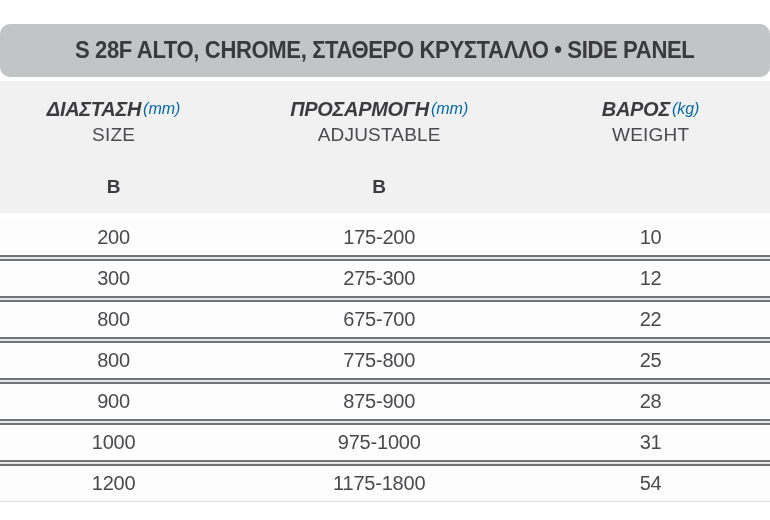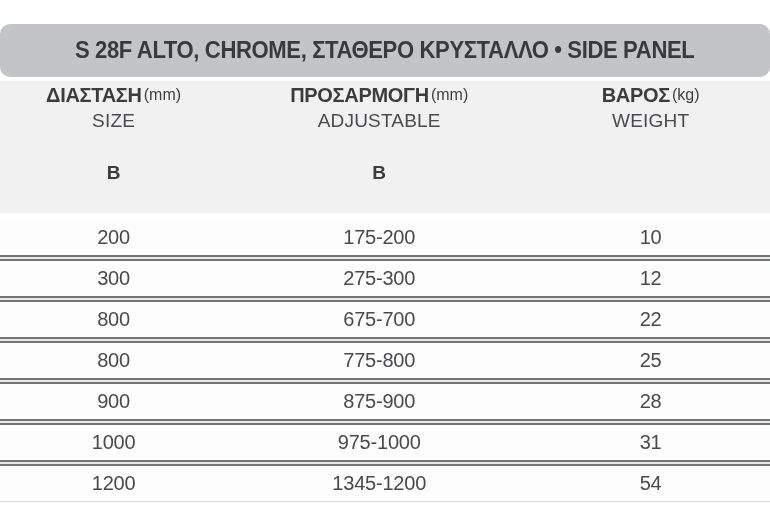--- a/index.html
+++ b/index.html
@@ -51,31 +51,31 @@
   .col {
     display: flex;
     align-items: center;
     justify-content: center;
     white-space: nowrap;
   }
   .col.c1 { width: 29.5%; }
   .col.c2 { width: 39.5%; }
   .col.c3 { width: 31%; }
 
-  .hdr-row.greek { padding-top: 1px; height: 26px; }
+  .hdr-row.greek { padding-top: 15px; height: 26px; font-style: italic; }
   .hdr-row.greek .gname {
     font-size: 20px;
     font-weight: 700;
     letter-spacing: -0.3px;
     color: #3c3c3e;
   }
   .hdr-row.greek .unit {
     font-size: 16px;
     font-weight: 400;
-    color: #404040;
+    color: #0369a1;
     margin-left: 2px;
   }
   .hdr-row.english { height: 26px; }
   .hdr-row.english .col span {
     font-size: 19px;
     font-weight: 400;
     color: #4b4b4e;
     letter-spacing: 0.2px;
   }
   .hdr-row.variant { margin-top: 26px; height: 26px; }
@@ -205,19 +205,19 @@
 
     <div class="data-row">
       <div class="col c1">1000</div>
       <div class="col c2">975-1000</div>
       <div class="col c3">31</div>
     </div>
     <div class="divider"></div>
 
     <div class="data-row">
       <div class="col c1">1200</div>
-      <div class="col c2">1345-1200</div>
+      <div class="col c2">1175-1800</div>
       <div class="col c3">54</div>
     </div>
     <div class="end-line"></div>
 
   </div>
 </div>
 
 </body></html>

